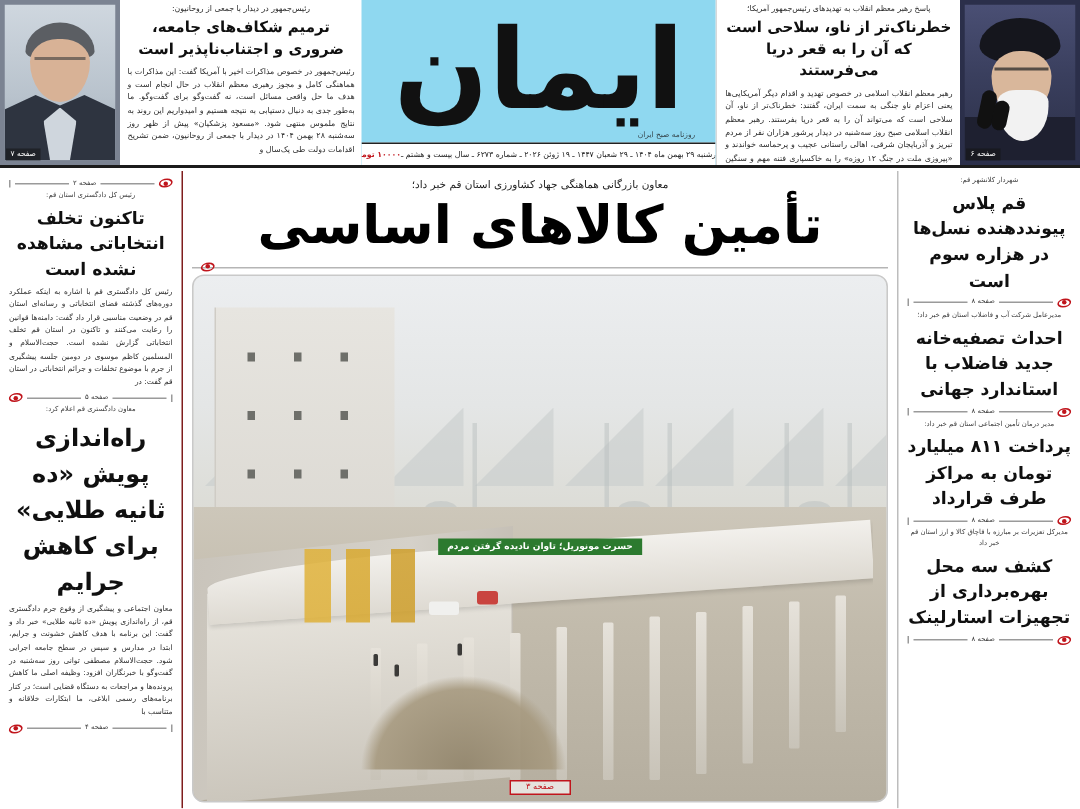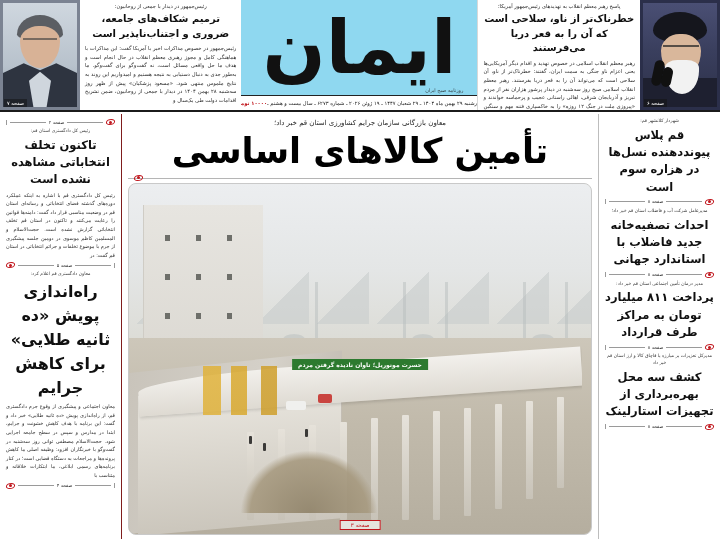--- a/index.html
+++ b/index.html
@@ -659,21 +659,21 @@
       <div class="pg-div">
         <div class="tick"></div>
         <div class="bar"></div>
         <div class="pg-label">صفحه ۸</div>
         <div class="bar"></div>
         <div class="diamond"></div>
       </div>
     </div>
 
     <div class="center-col">
-      <div class="lead-kicker">معاون بازرگانی سازمان جرایم کشاورزی استان قم خبر داد؛</div>
+      <div class="lead-kicker">معاون بازرگانی هماهنگی جهاد کشاورزی استان قم خبر داد؛</div>
       <div class="lead-title">تأمین کالاهای اساسی</div>
       <div class="lead-rule">
         <div class="diamond"></div>
       </div>
 
       <div class="photo-wrap">
         <div class="sky"></div>
         <div class="mountains"></div>
 
         <div class="skyline">

